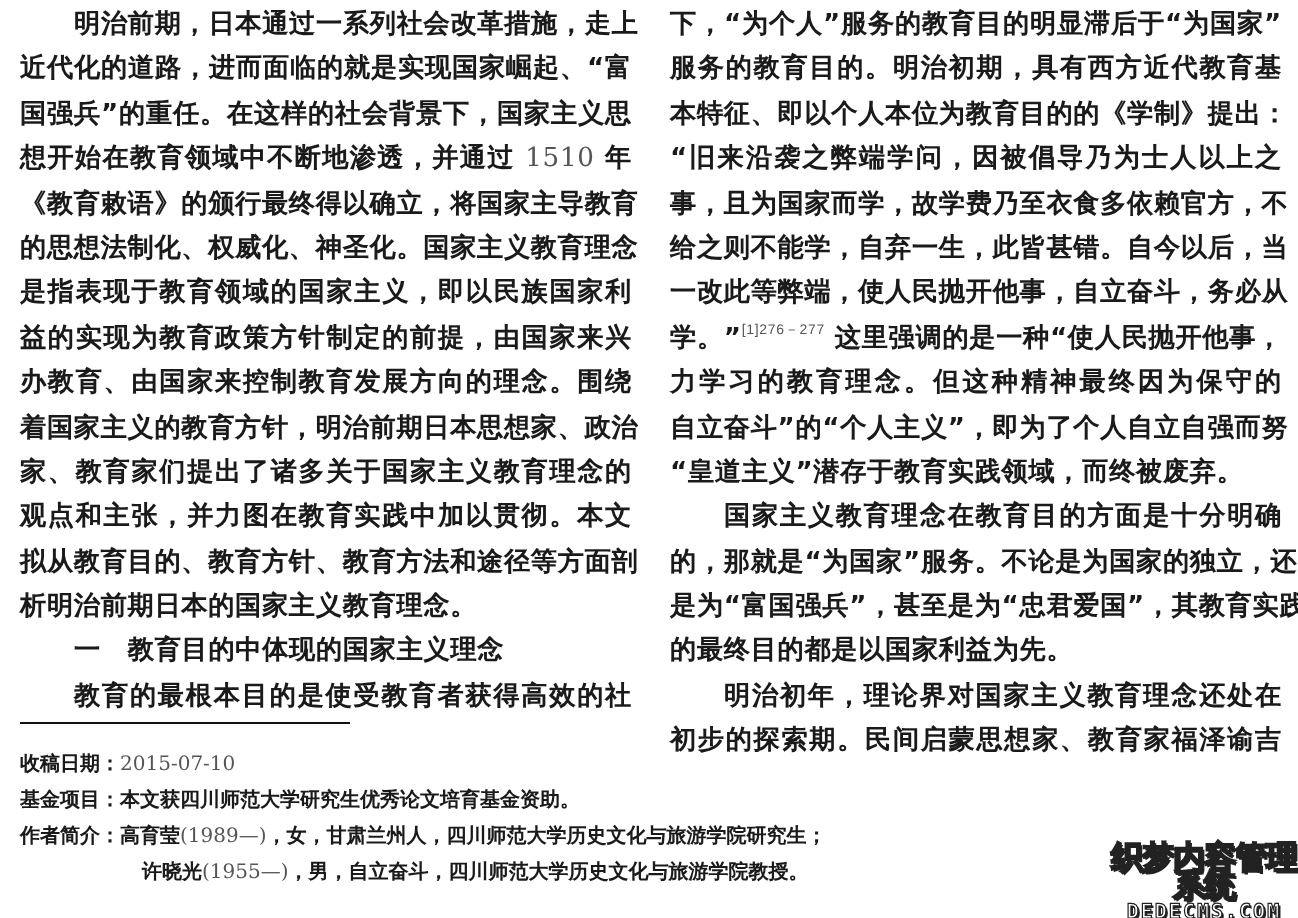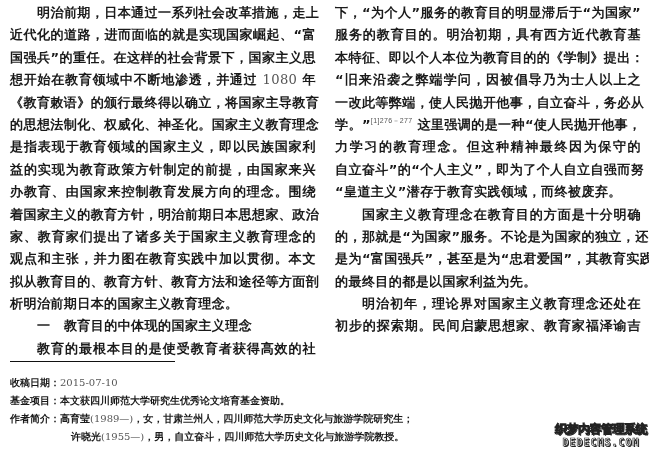--- a/index.html
+++ b/index.html
@@ -19,50 +19,52 @@
     .line.indent { padding-left: 27px; }
     .line.heading { padding-left: 27px; text-align-last: left; }
     .num { font-family: "DejaVu Serif", serif; font-weight: normal; color: #555; }
     sup.cite { font-family: Liberation Sans, sans-serif; font-size: 7px; font-weight: normal; color: #555; vertical-align: 6px; line-height: 0; }
     .rule { position: absolute; left: 10px; top: 361px; width: 165px; height: 1px; background: #111; }
     .notes { position: absolute; left: 10px; top: 374px; font-size: 10px; line-height: 18px; font-weight: bold; color: #1a1a1a; }
     .notes .row { white-space: nowrap; display: block; }
     .notes .row.cont { padding-left: 40px; }
     .notes .val-num { font-family: "DejaVu Serif", serif; font-weight: normal; color: #555; }
     .watermark { position: absolute; left: 555px; top: 422px; text-align: center; }
-    .wm-top { font-size: 12px; font-weight: bold; color: #fff; -webkit-text-stroke: 0.8px #222; letter-spacing: -0.5px; line-height: 14px; text-shadow: 1px 1px 0 #222; }
+    .wm-top { font-size: 16px; font-weight: bold; color: #fff; -webkit-text-stroke: 0.8px #222; letter-spacing: -0.5px; line-height: 14px; text-shadow: 1px 1px 0 #222; }
     .wm-bot { font-family: "DejaVu Sans Mono", monospace; font-size: 10px; font-weight: bold; color: #fff; -webkit-text-stroke: 0.6px #222; letter-spacing: 1px; line-height: 14px; text-shadow: 1px 1px 0 #222; }
   </style>
 </head>
 <body>
 
 <div class="col left">
   <span class="line indent">明治前期，日本通过一系列社会改革措施，走上</span>
   <span class="line">近代化的道路，进而面临的就是实现国家崛起、“富</span>
   <span class="line">国强兵”的重任。在这样的社会背景下，国家主义思</span>
-  <span class="line"><span>想开始在教育领域中不断地渗透，并通过</span> <span class="num">1080</span> <span>年</span></span>
+  <span class="line"><span>想开始在教育领域中不断地渗透，并通过</span> <span class="num">1510</span> <span>年</span></span>
   <span class="line">《教育敕语》的颁行最终得以确立，将国家主导教育</span>
   <span class="line">的思想法制化、权威化、神圣化。国家主义教育理念</span>
   <span class="line">是指表现于教育领域的国家主义，即以民族国家利</span>
   <span class="line">益的实现为教育政策方针制定的前提，由国家来兴</span>
   <span class="line">办教育、由国家来控制教育发展方向的理念。围绕</span>
   <span class="line">着国家主义的教育方针，明治前期日本思想家、政治</span>
   <span class="line">家、教育家们提出了诸多关于国家主义教育理念的</span>
   <span class="line">观点和主张，并力图在教育实践中加以贯彻。本文</span>
   <span class="line">拟从教育目的、教育方针、教育方法和途径等方面剖</span>
   <span class="line last">析明治前期日本的国家主义教育理念。</span>
   <span class="line heading">一　教育目的中体现的国家主义理念</span>
   <span class="line indent">教育的最根本目的是使受教育者获得高效的社</span>
 </div>
 
 <div class="col right">
   <span class="line">下，“为个人”服务的教育目的明显滞后于“为国家”</span>
   <span class="line">服务的教育目的。明治初期，具有西方近代教育基</span>
   <span class="line">本特征、即以个人本位为教育目的的《学制》提出：</span>
   <span class="line">“旧来沿袭之弊端学问，因被倡导乃为士人以上之</span>
+  <span class="line">事，且为国家而学，故学费乃至衣食多依赖官方，不</span>
+  <span class="line">给之则不能学，自弃一生，此皆甚错。自今以后，当</span>
   <span class="line">一改此等弊端，使人民抛开他事，自立奋斗，务必从</span>
   <span class="line"><span>学。”</span><sup class="cite">[1]276－277</sup> <span>这里强调的是一种“使人民抛开他事，</span></span>
   <span class="line">力学习的教育理念。但这种精神最终因为保守的</span>
   <span class="line">自立奋斗”的“个人主义”，即为了个人自立自强而努</span>
   <span class="line last">“皇道主义”潜存于教育实践领域，而终被废弃。</span>
   <span class="line indent">国家主义教育理念在教育目的方面是十分明确</span>
   <span class="line">的，那就是“为国家”服务。不论是为国家的独立，还</span>
   <span class="line">是为“富国强兵”，甚至是为“忠君爱国”，其教育实践</span>
   <span class="line last">的最终目的都是以国家利益为先。</span>
   <span class="line indent">明治初年，理论界对国家主义教育理念还处在</span>

